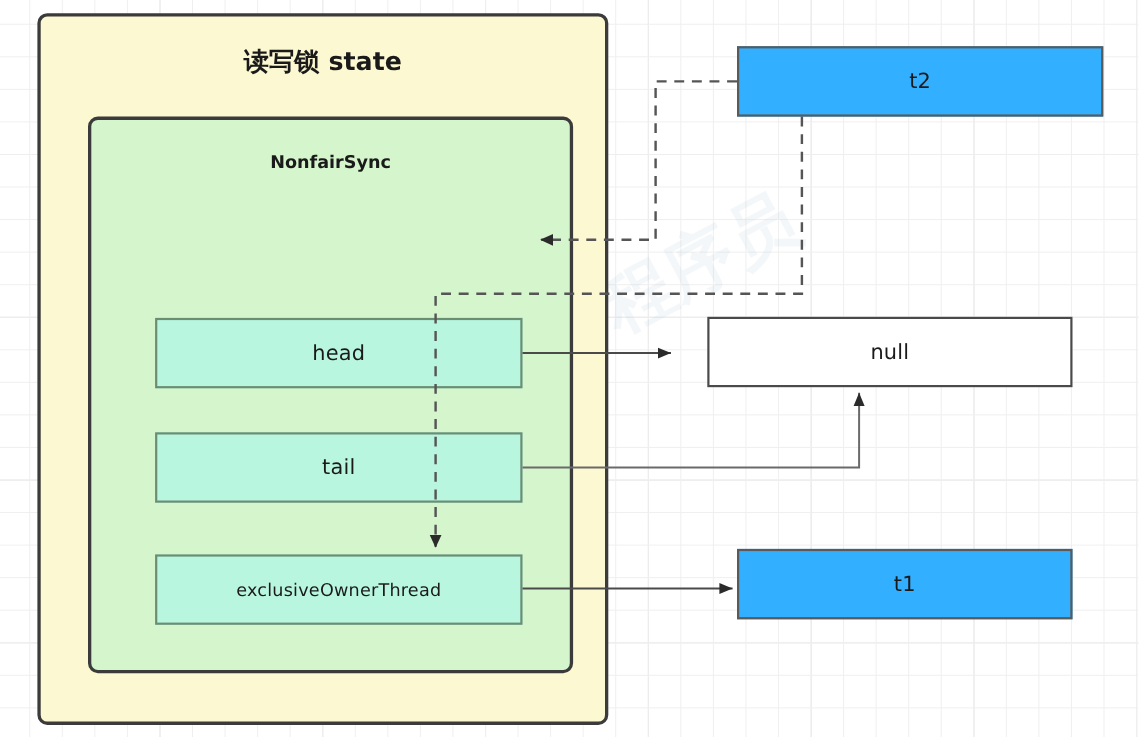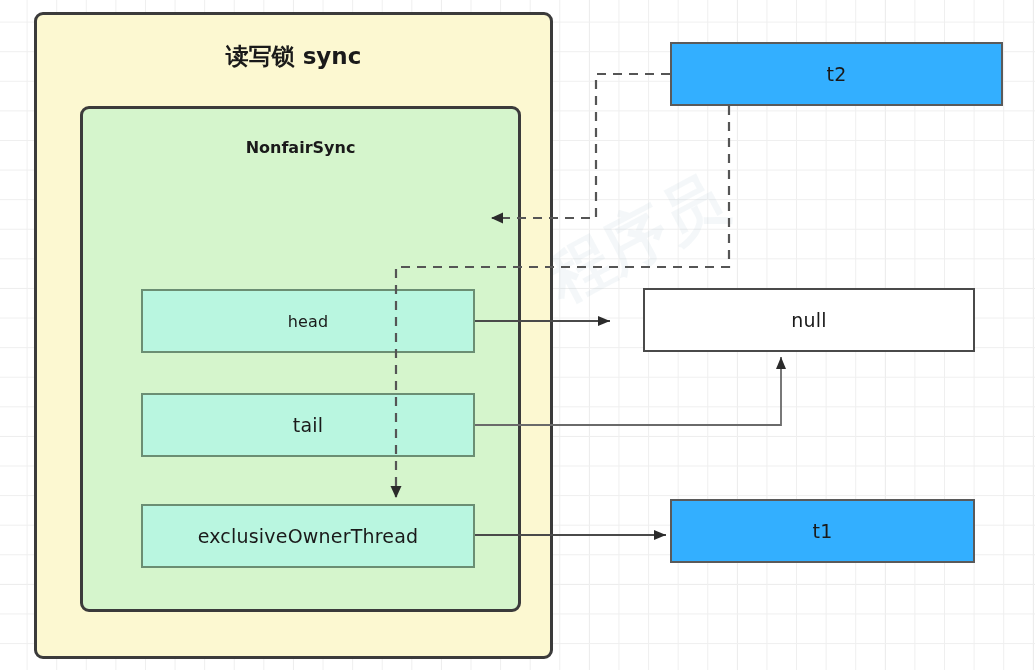--- a/index.html
+++ b/index.html
@@ -92,32 +92,32 @@
 </style>
 </head>
 <body>
 
 <div id="canvas">
 
   <div class="watermark" style="left:540px; top:196px; font-size:64px; transform:rotate(-28deg);">程序员</div>
 
   <div class="box outer-yellow" style="left:34px; top:12px; width:519px; height:647px;"></div>
 
-  <div class="title-label" style="left:34px; top:40px; width:519px; height:32px; font-size:23px;">读写锁 sync</div>
+  <div class="title-label" style="left:34px; top:40px; width:519px; height:32px; font-size:23px;">读写锁 state</div>
 
   <div class="box inner-green" style="left:80px; top:106px; width:441px; height:506px;"></div>
 
   <div class="title-label" style="left:80px; top:132px; width:441px; height:30px; font-size:16px;">NonfairSync</div>
 
 
-  <div class="box field-box" style="left:141px; top:289px; width:334px; height:64px; font-size:16px;">head</div>
+  <div class="box field-box" style="left:141px; top:289px; width:334px; height:64px; font-size:19px;">head</div>
 
   <div class="box field-box" style="left:141px; top:393px; width:334px; height:64px; font-size:19px;">tail</div>
 
-  <div class="box field-box" style="left:141px; top:504px; width:334px; height:64px; font-size:19px;">exclusiveOwnerThread</div>
+  <div class="box field-box" style="left:141px; top:504px; width:334px; height:64px; font-size:16px;">exclusiveOwnerThread</div>
 
   <div class="box thread-box" style="left:670px; top:42px; width:333px; height:64px; font-size:19px;">t2</div>
 
   <div class="box null-box" style="left:614px; top:288px; width:332px; height:64px; font-size:19px;margin-left:29px;">null</div>
 
   <div class="box thread-box" style="left:670px; top:499px; width:305px; height:64px; font-size:19px;">t1</div>
 
   <svg class="edges" viewBox="0 0 1035 670" xmlns="http://www.w3.org/2000/svg">
     <defs>
       <marker id="arrow-left" markerWidth="12" markerHeight="12" refX="10" refY="5" orient="auto-start-reverse" markerUnits="userSpaceOnUse">

